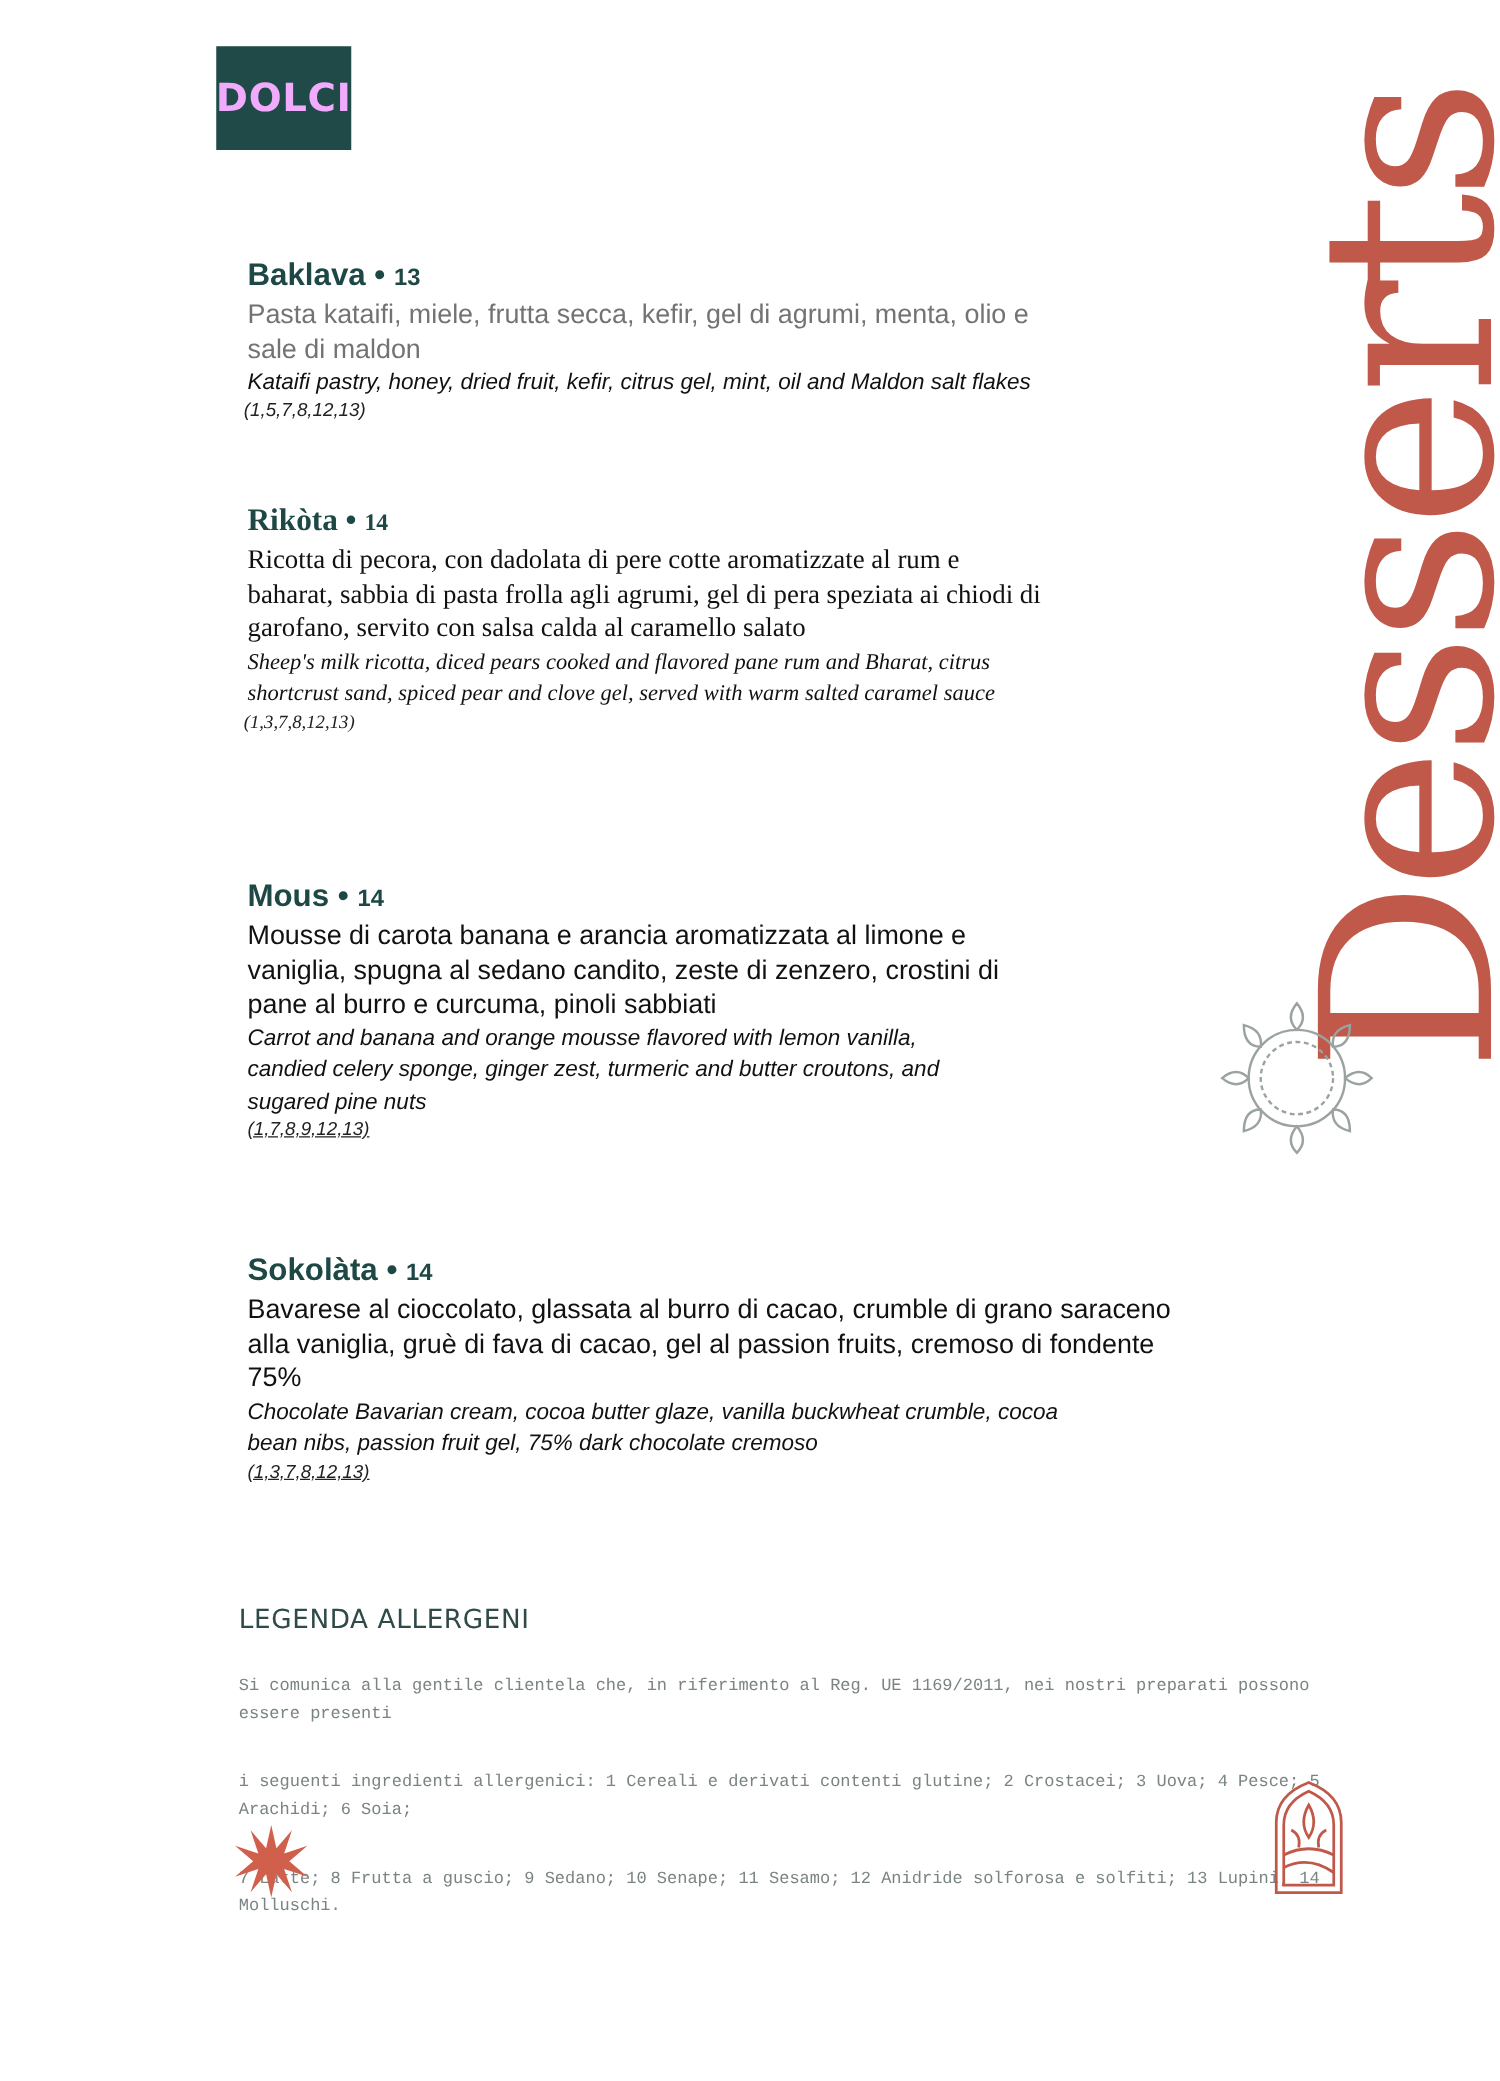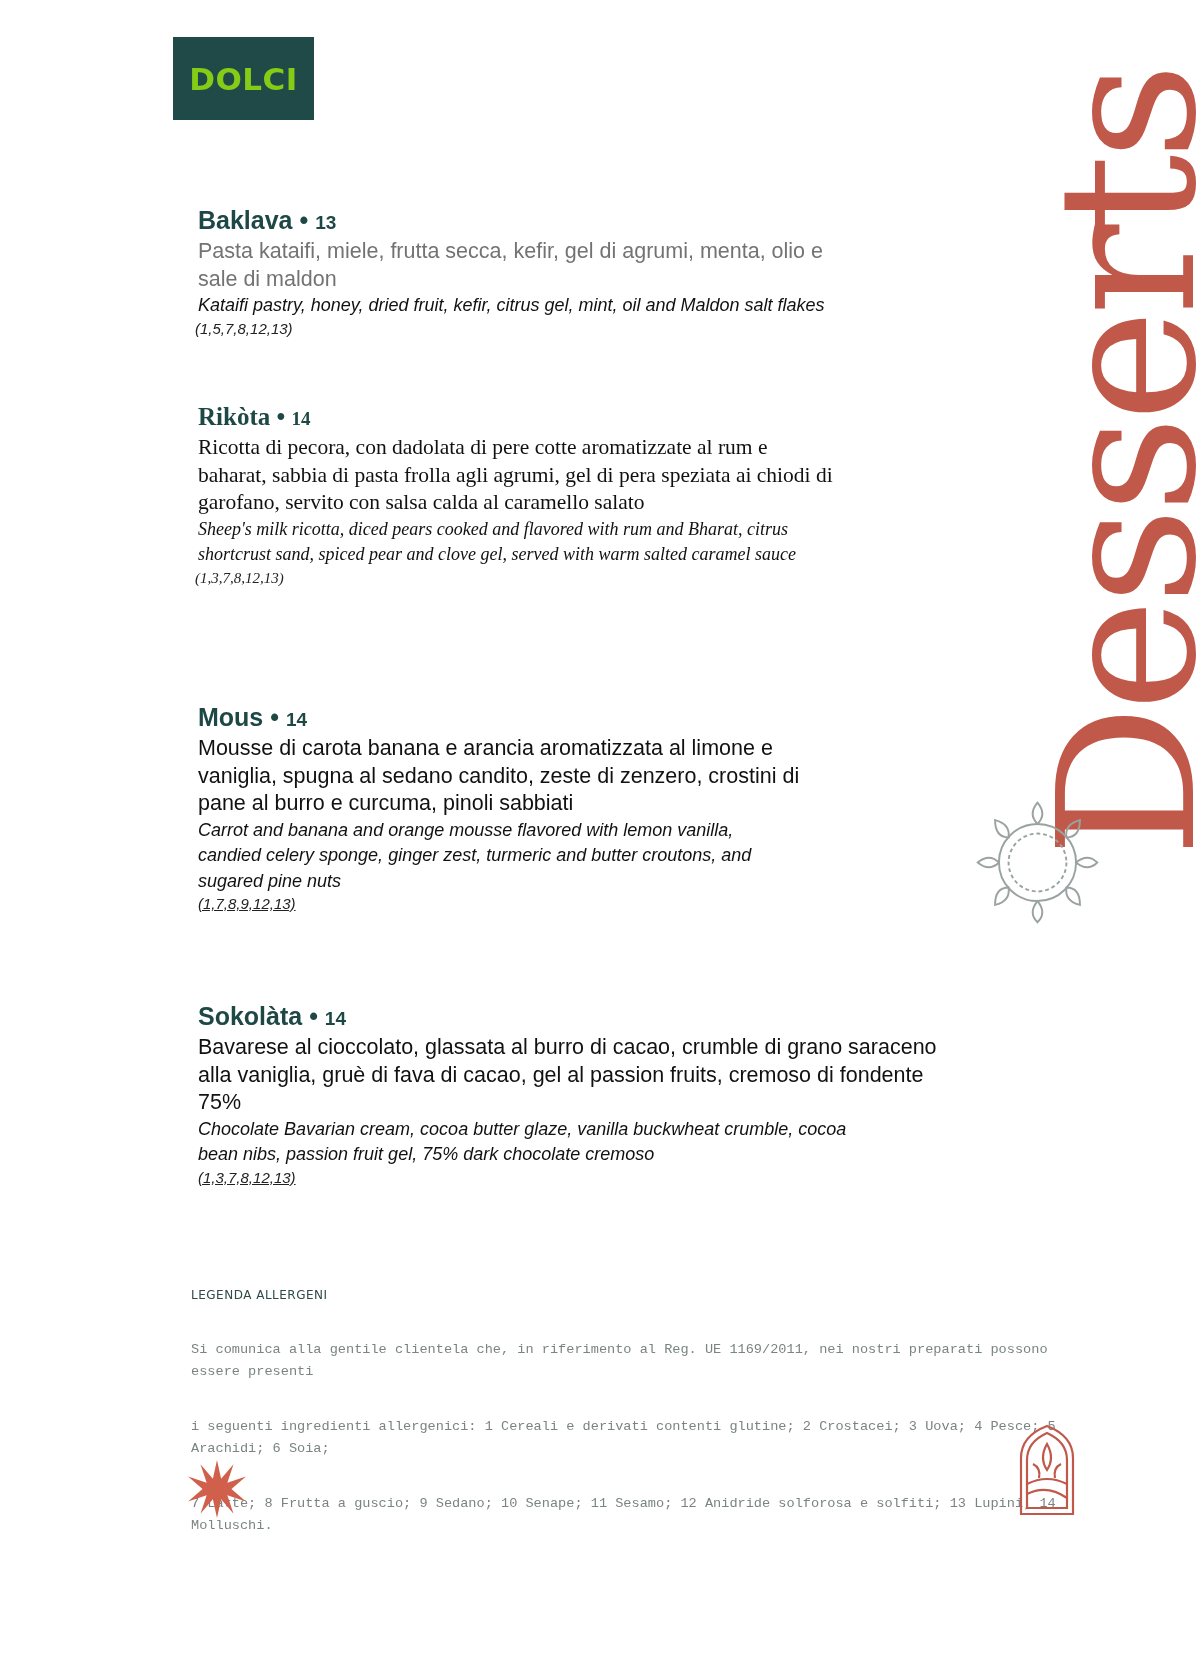--- a/index.html
+++ b/index.html
@@ -1,21 +1,21 @@
 <!DOCTYPE html>
 <html><head>
 <meta charset="utf-8">
 <style>
   * { margin: 0; padding: 0; box-sizing: border-box; }
   html, body { width: 1200px; height: 1665px; background: #ffffff; overflow: hidden; }
   body { position: relative; font-family: "Liberation Sans", sans-serif; color: #111; }
 
   .badge {
-    position: absolute; left: 173px; top: 37px; width: 141px; height: 83px;
-    background: #1f4a47; color: #84cc16;
+    position: absolute; left: 173px; top: 37px; width: 108px; height: 83px;
+    background: #1f4a47; color: #f0abfc;
     display: flex; align-items: center; justify-content: center;
     font-family: "DejaVu Sans", sans-serif; font-weight: bold; font-size: 31px; letter-spacing: 0.5px;
   }
 
   .dish { position: absolute; left: 198px; width: 840px; }
   .dish .title { color: #1e4845; font-weight: bold; font-size: 25px; line-height: 30px; }
   .dish .title .price { font-size: 19px; }
   .dish .it { font-size: 21.5px; line-height: 27.5px; color: #111; }
   .dish.first .it { color: #737373; }
   .dish .en { font-size: 18px; line-height: 25.5px; font-style: italic; color: #111; }
@@ -29,21 +29,21 @@
   .vertical-title span {
     position: absolute; left: 88px; top: 435px;
     transform: translate(-50%, -50%) rotate(-90deg);
     font-family: "DejaVu Serif", serif; font-size: 190px; line-height: 1;
     color: #c0594a; white-space: nowrap; letter-spacing: -6px;
   }
 
   .ornament { position: absolute; left: 970px; top: 795px; width: 135px; height: 135px; }
 
   .legend { position: absolute; left: 191px; top: 1284px; width: 900px; color: #7c8685; }
-  .legend .lt { font-family: "DejaVu Sans", sans-serif; font-size: 12px; color: #2f4a48; letter-spacing: 0.5px; line-height: 22px; }
+  .legend .lt { font-family: "DejaVu Sans", sans-serif; font-size: 21px; color: #2f4a48; letter-spacing: 0.5px; line-height: 22px; }
   .legend .lb { font-family: Liberation Mono, monospace; font-size: 13.6px; line-height: 22px; color: #7a8483; margin-top: 33px; }
 
   .star-icon { position: absolute; left: 186px; top: 1458px; width: 62px; height: 62px; }
   .arch-icon { position: absolute; left: 1017px; top: 1424px; width: 60px; height: 92px; }
 </style>
 </head>
 <body>
 
 <div class="badge">DOLCI</div>
 
@@ -85,21 +85,21 @@
 <div class="dish" style="top:402px;font-family:Liberation Serif, serif;">
   <div class="title">
     <span>Rikòta</span><span> • </span><span class="price">14</span>
   </div>
   <div class="it">
     <div>Ricotta di pecora, con dadolata di pere cotte aromatizzate al rum e</div>
     <div>baharat, sabbia di pasta frolla agli agrumi, gel di pera speziata ai chiodi di</div>
     <div>garofano, servito con salsa calda al caramello salato</div>
   </div>
   <div class="en">
-    <div>Sheep's milk ricotta, diced pears cooked and flavored with rum and Bharat, citrus</div>
+    <div>Sheep's milk ricotta, diced pears cooked and flavored pane rum and Bharat, citrus</div>
     <div>shortcrust sand, spiced pear and clove gel, served with warm salted caramel sauce</div>
   </div>
   <div class="al">(1,3,7,8,12,13)</div>
 </div>
 
 <div class="dish" style="top:702px;">
   <div class="title">
     <span>Mous</span><span> • </span><span class="price">14</span>
   </div>
   <div class="it">

